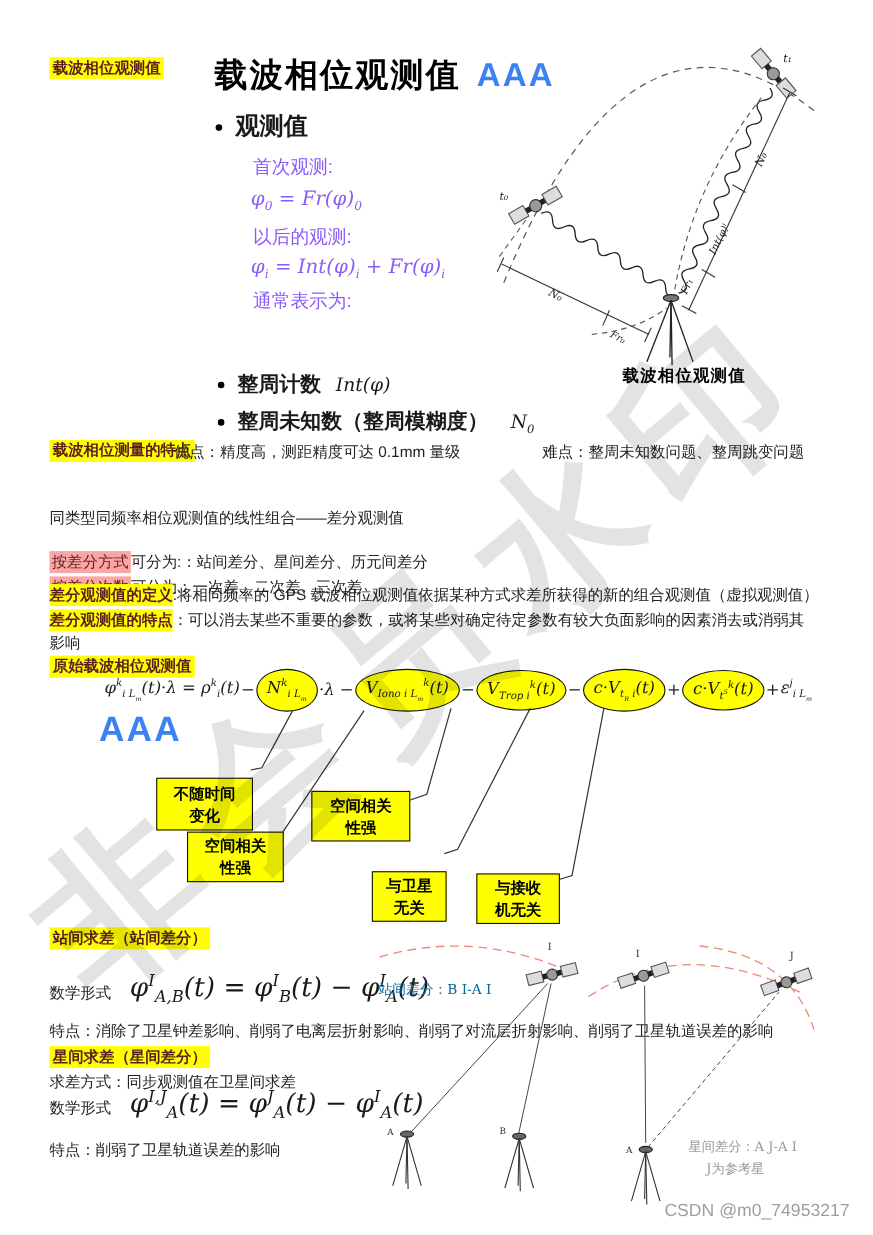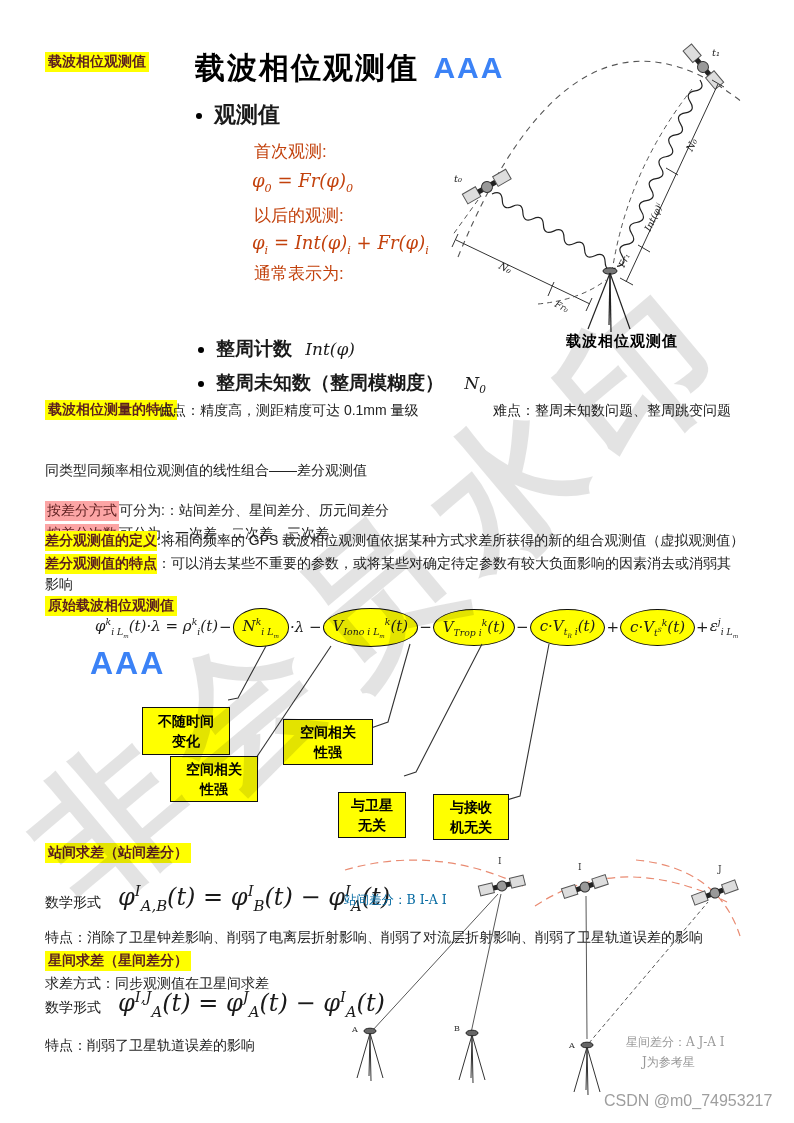--- a/index.html
+++ b/index.html
@@ -7,21 +7,21 @@
         font-family:"Liberation Sans",sans-serif;color:#1a1a1a;}
   .abs{position:absolute;}
   .hl-yellow{background:#ffff00;color:#5c1f1f;font-weight:bold;padding:1px 3px;display:inline-block;}
   .hl-cyan{background:#fca5a5;color:#5c1f1f;font-weight:normal;padding:1px 2px;display:inline-block;margin-top:16px;}
   .title{font-size:30px;font-weight:bold;color:#000;letter-spacing:2px;}
   .red{color:#3b82f6;font-weight:bold;}
   .math{font-family:"DejaVu Serif",serif;font-style:italic;}
   .math sub,.math sup{font-size:0.62em;font-style:italic;}
   .bullet-dot{display:inline-block;width:6px;height:6px;background:#000;border-radius:50%;
               vertical-align:middle;margin-right:12px;}
-  .intro-line{font-size:17px;color:#c2410c;margin-left:24px;}
+  .intro-line{font-size:17px;color:#8b5cf6;}
   .body-line{font-size:14px;color:#222;white-space:nowrap;}
   .callout{background:#ffff00;border:1.6px solid #111;font-weight:bold;font-size:14px;
            color:#000;text-align:center;white-space:pre-line;display:flex;align-items:center;
            justify-content:center;line-height:1.45;z-index:3;}
   .ellipse-term{background:#ffff00;border:1.6px solid #111;border-radius:50%;
                 padding:7px 9px;display:inline-block;}
   .formula-row{display:flex;align-items:center;gap:1px;font-size:15px;}
   .grey-note{color:#0369a1;font-size:12.5px;font-family:"DejaVu Serif",serif;}
   .watermark{font-size:150px;font-weight:bold;color:rgba(0,0,0,0.11);letter-spacing:22px;
              white-space:nowrap;transform:rotate(-40deg);transform-origin:0 50%;

